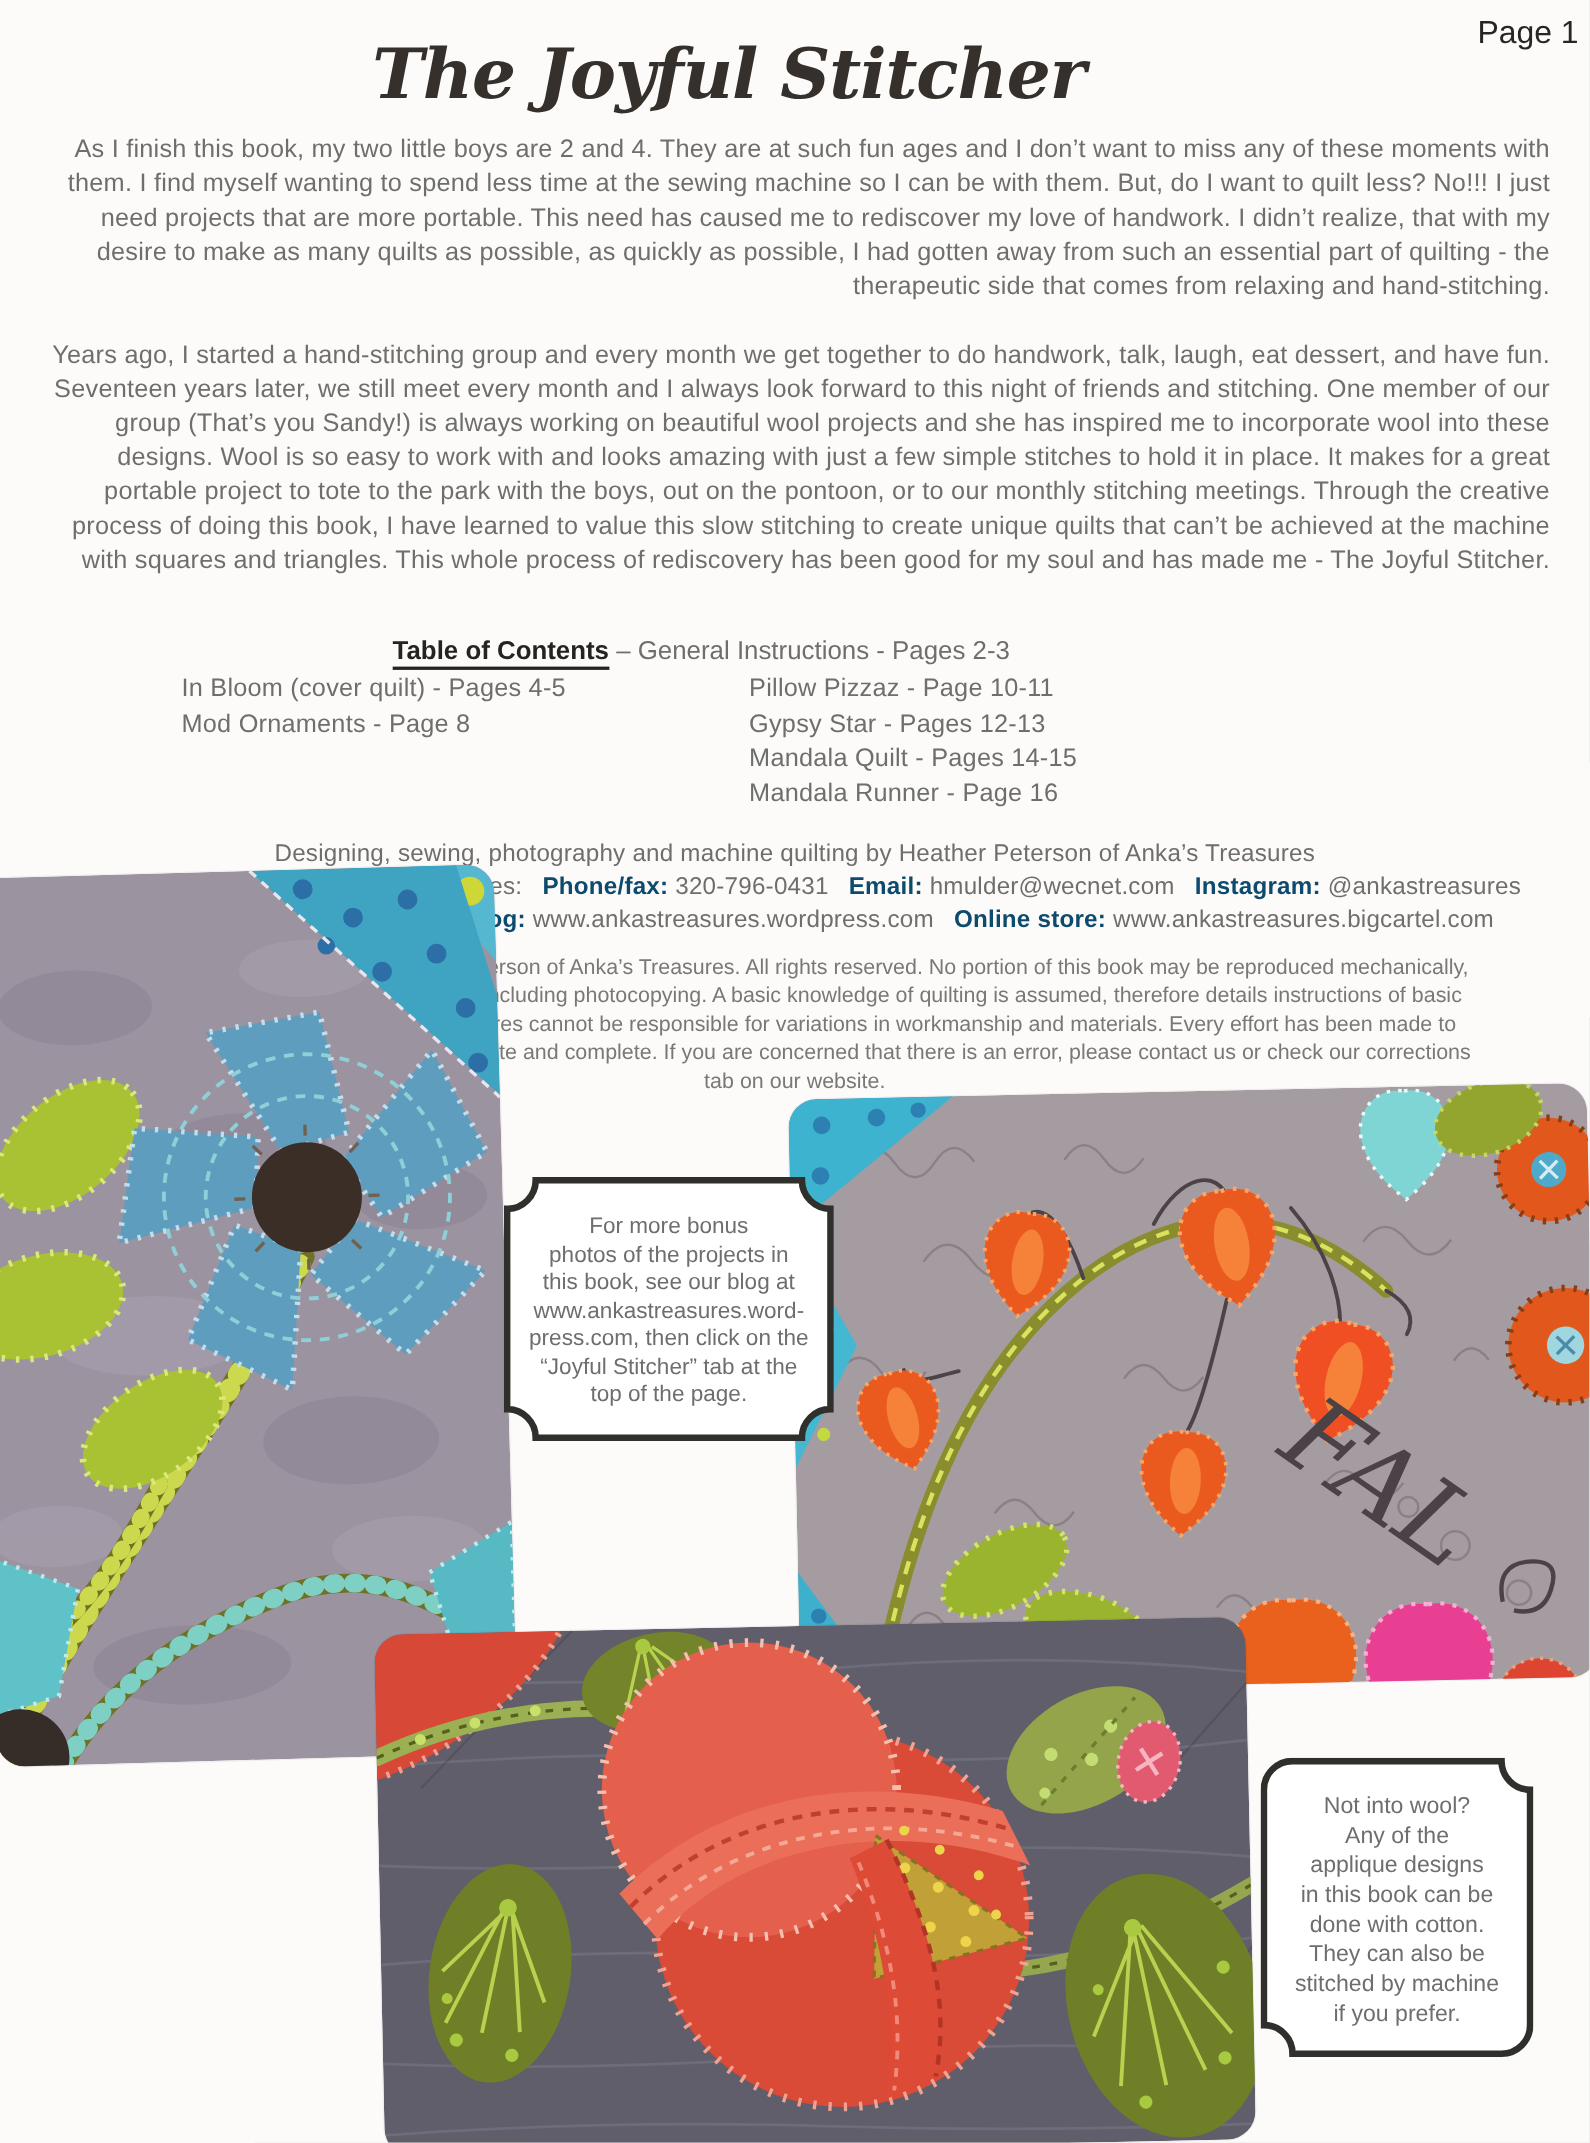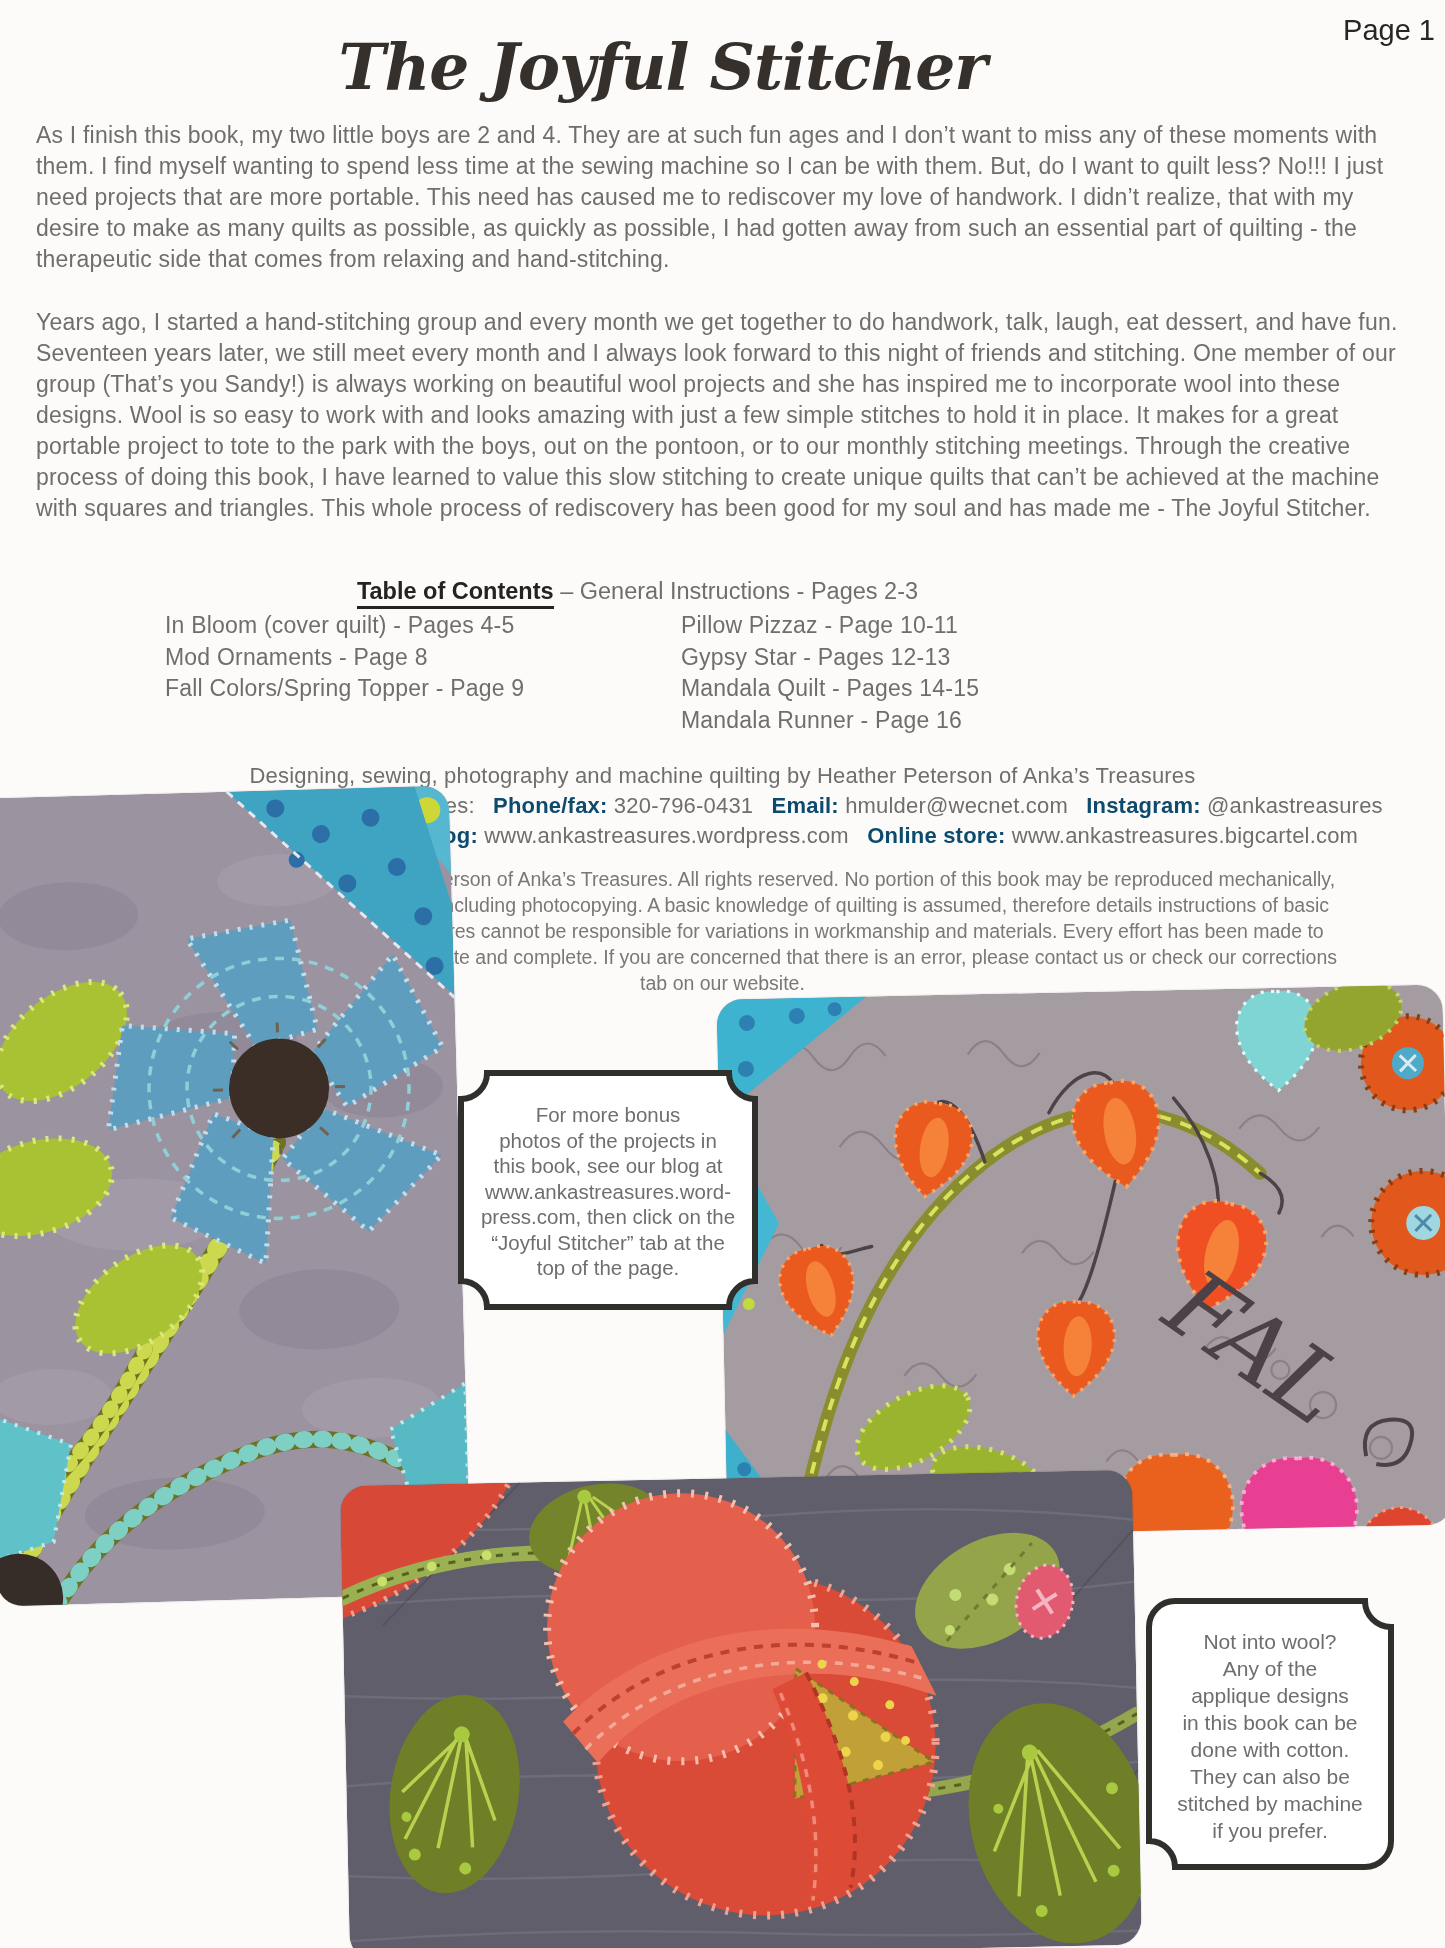--- a/index.html
+++ b/index.html
@@ -2,21 +2,21 @@
 <html><head>
 <meta charset="utf-8">
 <style>
   html,body{margin:0;padding:0;background:#e8e8e6;}
   .page{position:relative;width:1445px;height:1948px;margin:0 auto;overflow:hidden;
         background:#fcfbf9;font-family:"Liberation Sans",sans-serif;color:#6e6e6e;}
   .page-number{position:absolute;top:14px;right:10px;font-size:29px;font-weight:normal;color:#262626;}
   .title{position:absolute;top:14px;left:0;right:120px;margin:16px;text-align:center;
          font-family:"DejaVu Serif",serif;font-style:italic;font-weight:bold;
          font-size:63px;color:#35302b;letter-spacing:-1px;}
-  .para{position:absolute;left:36px;right:36px;margin:0;text-align:left;
+  .para{position:absolute;left:36px;right:36px;margin:0;text-align:right;
         font-size:23px;line-height:31px;letter-spacing:.2px;}
   .p1{top:120px;}
   .p2{top:307px;}
   .toc-heading{position:absolute;top:578px;left:0;right:170px;text-align:center;font-size:23.5px;}
   .toc-heading b{color:#232323;border-bottom:3px solid #232323;padding-bottom:2px;}
   .toc-cols{position:absolute;top:610px;left:165px;width:1075px;display:flex;}
   .toc-col{width:48%;}
   .toc-col.right{width:52%;}
   .toc-item{font-size:23px;line-height:31.5px;letter-spacing:.2px;}
   .credits{position:absolute;top:761px;left:20px;right:20px;text-align:center;
@@ -52,21 +52,20 @@
 
   <div class="toc-heading">
     <b>Table of Contents</b>
     <span>– General Instructions - Pages 2-3</span>
   </div>
 
   <div class="toc-cols">
     <div class="toc-col left">
       <div class="toc-item">In Bloom (cover quilt) - Pages 4-5</div>
       <div class="toc-item">Mod Ornaments - Page 8</div>
-      <div class="toc-item">Fall Colors/Spring Topper - Page 9</div>
     </div>
     <div class="toc-col right">
       <div class="toc-item">Pillow Pizzaz - Page 10-11</div>
       <div class="toc-item">Gypsy Star - Pages 12-13</div>
       <div class="toc-item">Mandala Quilt - Pages 14-15</div>
       <div class="toc-item">Mandala Runner - Page 16</div>
     </div>
   </div>
 
   <div class="credits">

